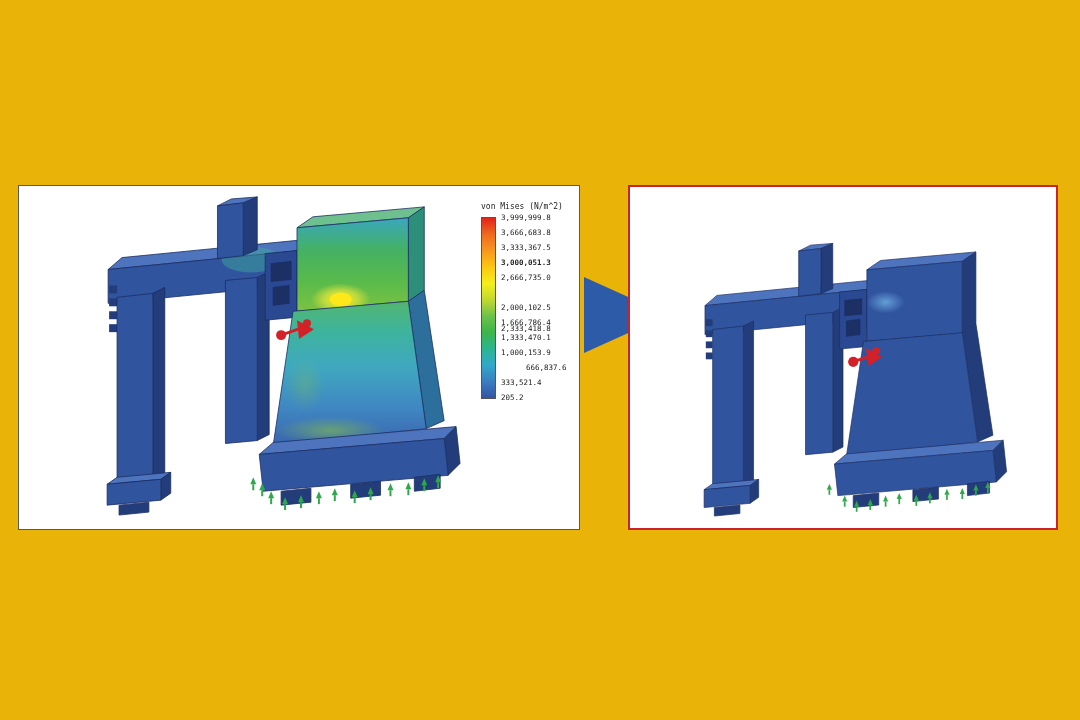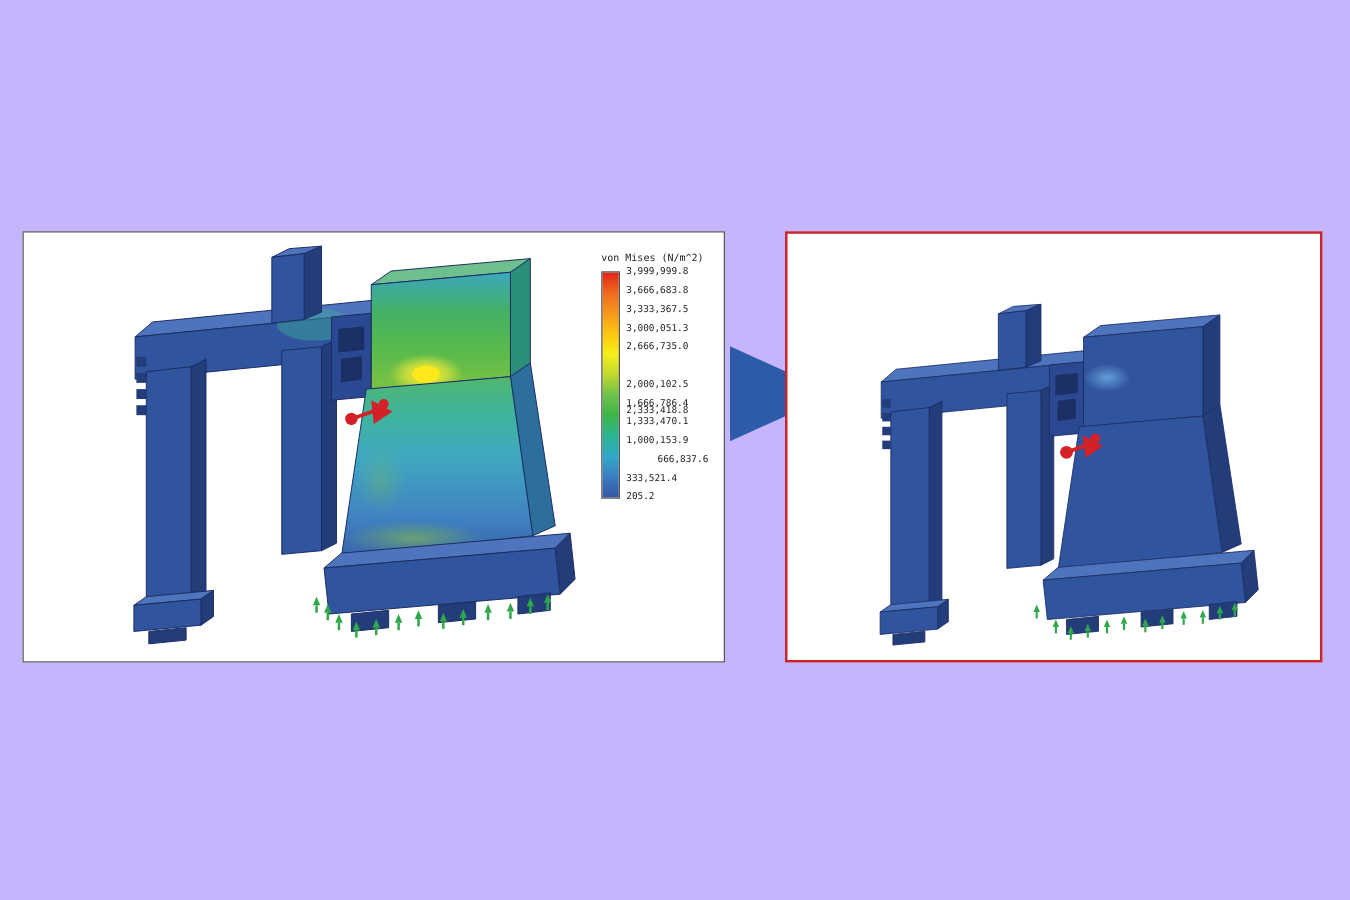--- a/index.html
+++ b/index.html
@@ -1,16 +1,16 @@
 <!DOCTYPE html>
 <html><head>
 <meta charset="utf-8">
 <style>
   html,body{margin:0;padding:0;background:#fff;}
-  .stage{position:relative;width:1080px;height:720px;background:#c4b5fd;overflow:hidden;
+  .stage{position:relative;width:1080px;height:720px;background:#eab308;overflow:hidden;
          font-family:"Liberation Sans",sans-serif;}
   .panel{position:absolute;top:185px;background:#fff;box-sizing:border-box;}
   .panel-left{left:18px;width:562px;height:345px;border:1px solid #58595b;}
   .panel-right{left:628px;width:430px;height:345px;border:2px solid #c9232d;}
   .model-svg{position:absolute;left:0;top:0;}
   .caption{position:absolute;top:550px;font-size:21px;color:#000;letter-spacing:.2px;}
   .caption-left{left:18px;}
   .caption-right{left:628px;}
   .arrow-wrap{position:absolute;left:584px;top:277px;width:84px;height:76px;}
   
@@ -167,21 +167,21 @@
     </svg>
 
     <div class="legend">
       <div class="legend-title">von Mises (N/m^2)</div>
       <div class="legend-body">
         <div class="legend-bar" id="legend-bar" style="background: linear-gradient(rgb(226, 35, 26), rgb(239, 107, 30), rgb(247, 152, 29), rgb(253, 199, 15), rgb(244, 239, 26), rgb(193, 216, 47), rgb(108, 194, 74), rgb(60, 181, 74), rgb(43, 181, 146), rgb(49, 168, 201), rgb(58, 125, 192), rgb(52, 85, 164));"></div>
         <div class="legend-labels" id="legend-labels">
             <div class="legend-label" style="top: 0%;">3,999,999.8</div>
             <div class="legend-label" style="top: 8.33333%;">3,666,683.8</div>
             <div class="legend-label" style="top: 16.6667%;">3,333,367.5</div>
-            <div class="legend-label" style="top: 25%;">3,000,051.3</div>
+            <div class="legend-label" style="top: 25%; font-weight: bold;">3,000,051.3</div>
             <div class="legend-label" style="top: 33.3333%;">2,666,735.0</div>
             <div class="legend-label" style="top: 41.6667%; margin-top: 36px;">2,333,418.8</div>
             <div class="legend-label" style="top: 50%;">2,000,102.5</div>
             <div class="legend-label" style="top: 58.3333%;">1,666,786.4</div>
             <div class="legend-label" style="top: 66.6667%;">1,333,470.1</div>
             <div class="legend-label" style="top: 75%;">1,000,153.9</div>
             <div class="legend-label" style="top: 83.3333%; padding-left: 25px;">666,837.6</div>
             <div class="legend-label" style="top: 91.6667%;">333,521.4</div>
             <div class="legend-label" style="top: 100%;">205.2</div>
           </div>

